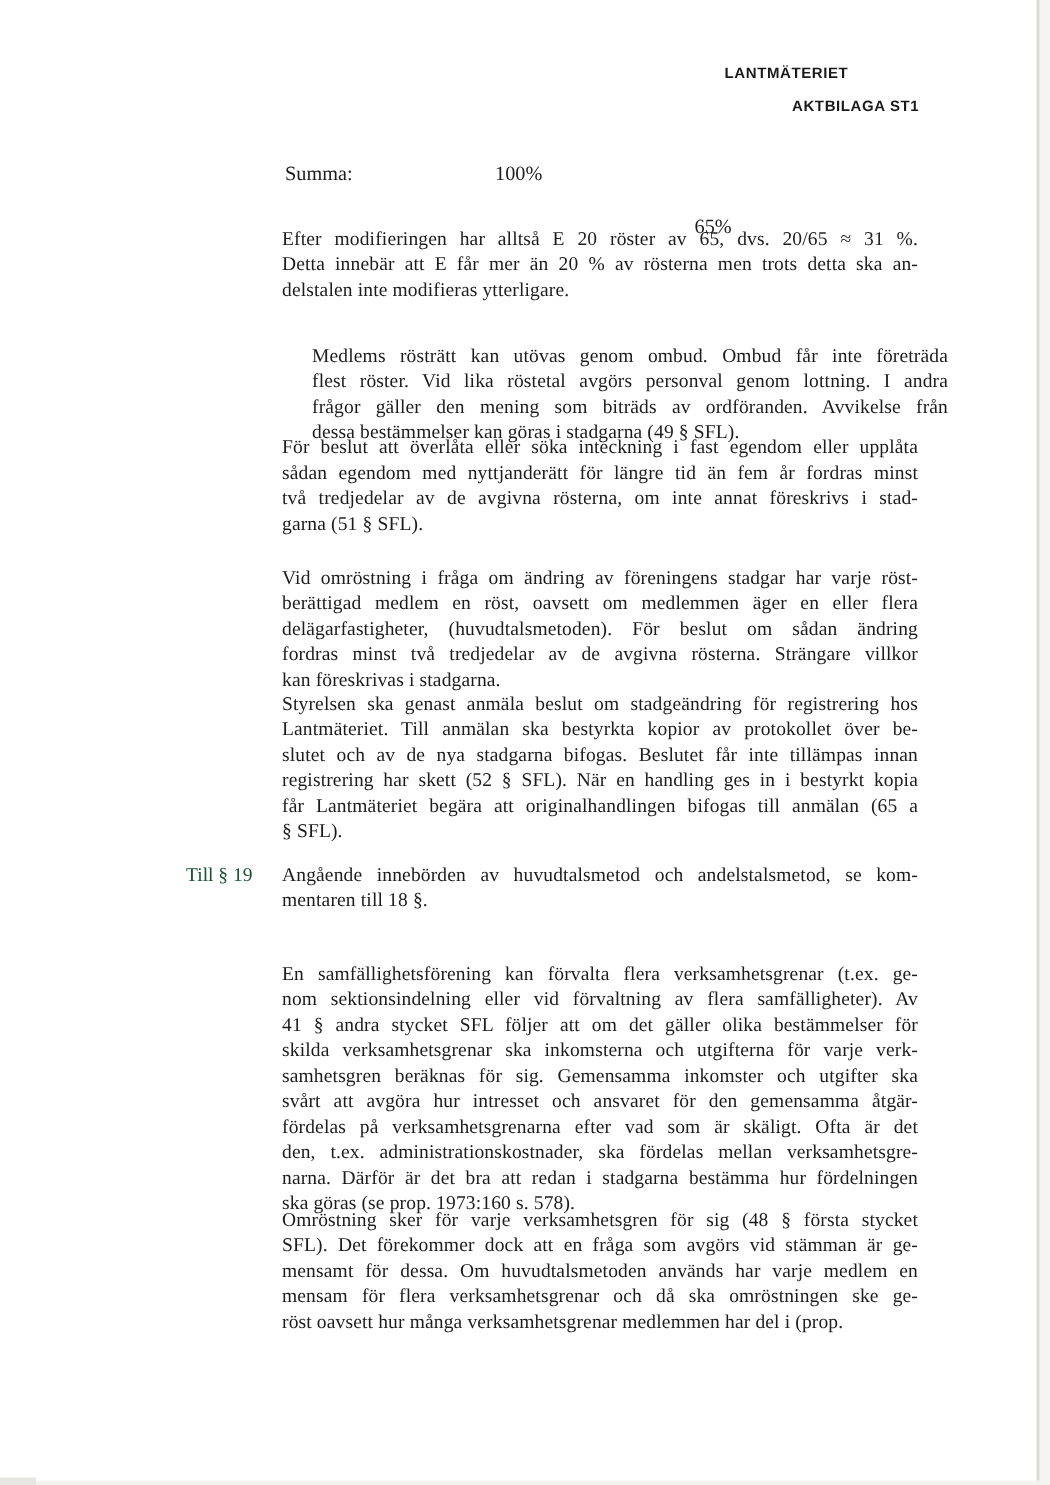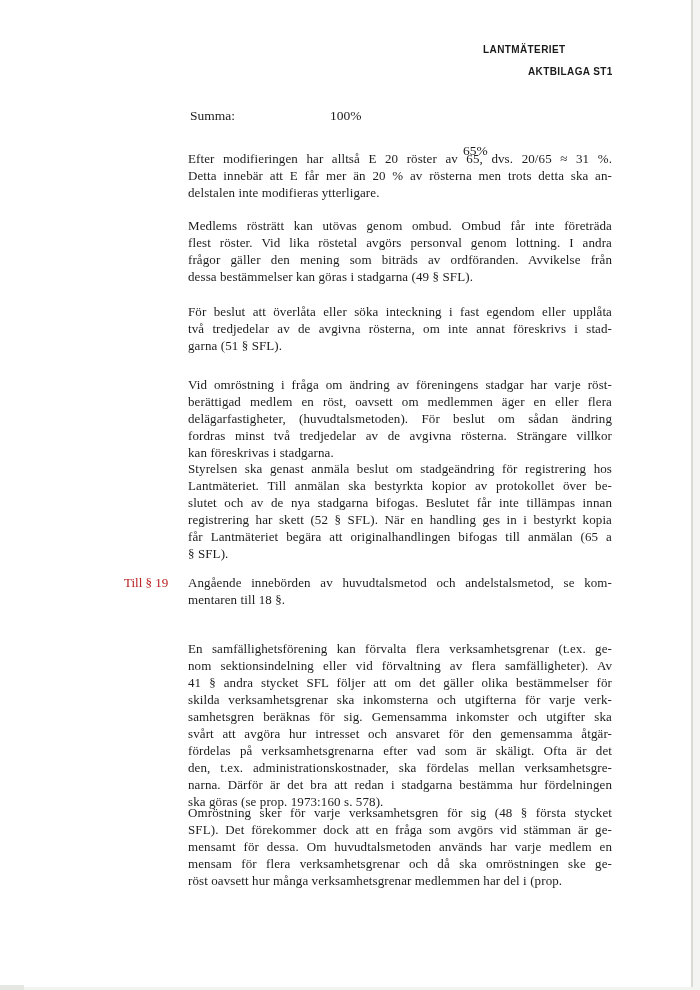--- a/index.html
+++ b/index.html
@@ -62,32 +62,32 @@
   
   .para {
     position: absolute; left: 188px; width: 424px;
     font-size: 13px; line-height: 17px;
     color: #1c1c1c; letter-spacing: 0.1px;
   }
   .para .line { text-align: justify; text-align-last: justify; height: 17px; }
   .para .line.last { text-align-last: left; }
 
   #p1 { top: 150px; }
-  #p2 { top: 217px; }
-  #p3 { top: 303px; }
+  #p2 { top: 228px; margin-left: 20px; }
+  #p3 { top: 289px; }
   #p4 { top: 376px; font-family: Liberation Serif, serif; }
   #p5 { top: 460px; }
   #p6 { top: 574px; }
   #p7 { top: 640px; }
   #p8 { top: 804px; }
 
   .margin-label {
     position: absolute; left: 124px; top: 574px;
     font-size: 13px; line-height: 17px;
-    white-space: nowrap; color: #b91c1c;
+    white-space: nowrap; color: #14532d;
   }
 </style>
 </head>
 <body>
 
 <div class="page">
 
   <div class="edge-margin"></div>
   <div class="edge-line"></div>
   <div class="bottom-shade"></div>
@@ -106,20 +106,21 @@
       <div class="line last">delstalen inte modifieras ytterligare.</div>
     </div>
   <div class="para" id="p2">
       <div class="line">Medlems rösträtt kan utövas genom ombud. Ombud får inte företräda</div>
       <div class="line">flest röster. Vid lika röstetal avgörs personval genom lottning. I andra</div>
       <div class="line">frågor gäller den mening som biträds av ordföranden. Avvikelse från</div>
       <div class="line last">dessa bestämmelser kan göras i stadgarna (49 § SFL).</div>
     </div>
   <div class="para" id="p3">
       <div class="line">För beslut att överlåta eller söka inteckning i fast egendom eller upplåta</div>
+      <div class="line">sådan egendom med nyttjanderätt för längre tid än fem år fordras minst</div>
       <div class="line">två tredjedelar av de avgivna rösterna, om inte annat föreskrivs i stad-</div>
       <div class="line last">garna (51 § SFL).</div>
     </div>
   <div class="para" id="p4">
       <div class="line">Vid omröstning i fråga om ändring av föreningens stadgar har varje röst-</div>
       <div class="line">berättigad medlem en röst, oavsett om medlemmen äger en eller flera</div>
       <div class="line">delägarfastigheter, (huvudtalsmetoden). För beslut om sådan ändring</div>
       <div class="line">fordras minst två tredjedelar av de avgivna rösterna. Strängare villkor</div>
       <div class="line last">kan föreskrivas i stadgarna.</div>
     </div>

